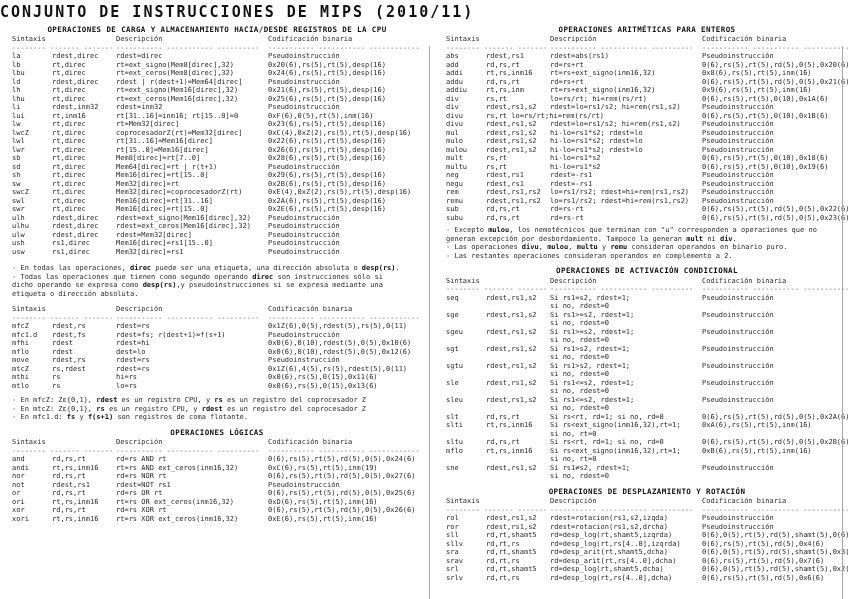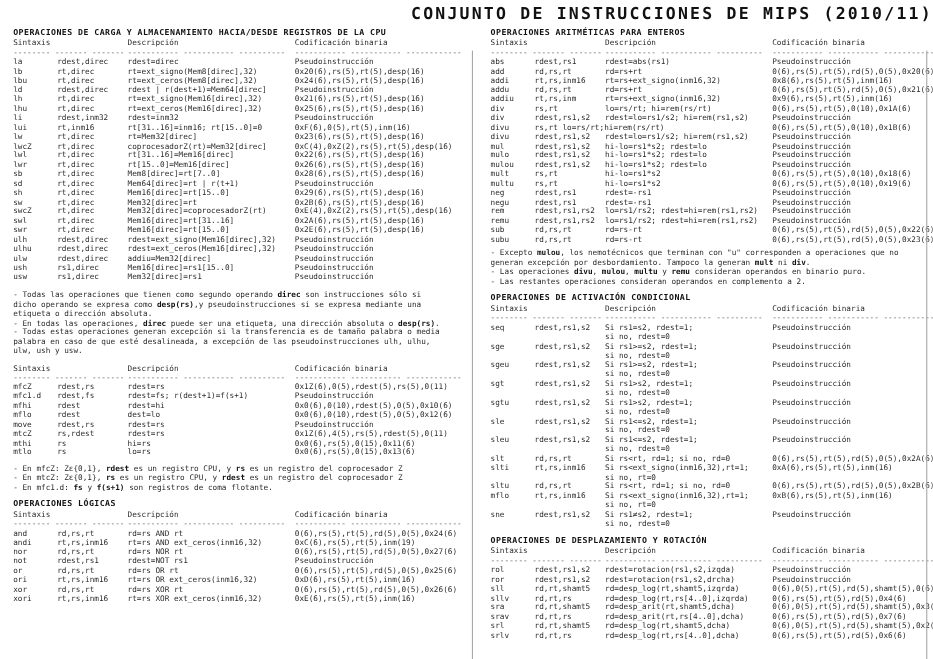--- a/index.html
+++ b/index.html
@@ -5,26 +5,26 @@
   html,body{margin:0;padding:0;background:#ffffff;}
   body{width:848px;height:599px;overflow:hidden;}
   .page{
     position:relative;width:848px;height:599px;
     font-family:"DejaVu Sans Mono",monospace;
     font-size:7px;line-height:8.5px;color:#2b2b2b;
   }
   .doc-title{
     font-family:"DejaVu Sans Mono",monospace;
     font-size:15px;font-weight:bold;letter-spacing:2px;
-    text-align:right;margin:8px 0 9px 0;color:#111;
+    text-align:left;margin:8px 0 9px 0;color:#111;
   }
   .cols{display:grid;grid-template-columns:410px 402px;column-gap:24px;padding-left:12px;}
   .sec{margin-bottom:7px;}
   .sec-title{
-    font-size:7.5px;font-weight:bold;text-align:left;
+    font-size:7.5px;font-weight:bold;text-align:center;
     margin:0 0 1px 0;letter-spacing:.4px;color:#111;white-space:pre;
   }
   .thead,.truler{display:grid;grid-template-columns:104px 152px 1fr;align-items:start;}
   .tbody .row{display:grid;grid-template-columns:40px 64px 152px 1fr;align-items:start;}
   .cell{white-space:pre;display:block;overflow:visible;}
   .truler{color:#555;}
   .notes{margin-top:4px;}
   .notes.gap{margin-top:8px;}
   .notes.gap-sm{margin-top:6px;}
   .note{white-space:pre-wrap;}
@@ -202,49 +202,46 @@
             <div class="row">
               <span class="cell">ulhu</span>
               <span class="cell">rdest,direc</span>
               <span class="cell">rdest=ext_ceros(Mem16[direc],32)</span>
               <span class="cell">Pseudoinstrucción</span>
             </div>
 
             <div class="row">
               <span class="cell">ulw</span>
               <span class="cell">rdest,direc</span>
-              <span class="cell">addiu=Mem32[direc]</span>
+              <span class="cell">rdest=Mem32[direc]</span>
               <span class="cell">Pseudoinstrucción</span>
             </div>
 
             <div class="row">
               <span class="cell">ush</span>
               <span class="cell">rs1,direc</span>
               <span class="cell">Mem16[direc]=rs1[15..0]</span>
               <span class="cell">Pseudoinstrucción</span>
             </div>
 
             <div class="row">
               <span class="cell">usw</span>
               <span class="cell">rs1,direc</span>
               <span class="cell">Mem32[direc]=rs1</span>
               <span class="cell">Pseudoinstrucción</span>
             </div>
           </div>
         <div class="notes gap">
 
+            <div class="note"><span>- En todas las operaciones, </span><b>direc</b><span> puede ser una etiqueta, una dirección absoluta o </span><b>desp(rs)</b><span>.</span></div>
+
             <div class="note"><span>- Todas las operaciones que tienen como segundo operando </span><b>direc</b><span> son instrucciones sólo si
 dicho operando se expresa como </span><b>desp(rs)</b><span>,y pseudoinstrucciones si se expresa mediante una
 etiqueta o dirección absoluta.</span></div>
 
-            <div class="note"><span>- En todas las operaciones, </span><b>direc</b><span> puede ser una etiqueta, una dirección absoluta o </span><b>desp(rs)</b><span>.</span></div>
-
-            <div class="note"><span>- Todas estas operaciones generan excepción si la transferencia es de tamaño palabra o media
-palabra en caso de que esté desalineada, a excepción de las pseudoinstrucciones ulh, ulhu,
-ulw, ush y usw.</span></div>
           </div>
       </section>
 
       <section class="sec">
         <div class="thead">
           <span class="cell">Sintaxis</span>
           <span class="cell">Descripción</span>
           <span class="cell">Codificación binaria</span>
         </div>
         <div class="truler">

